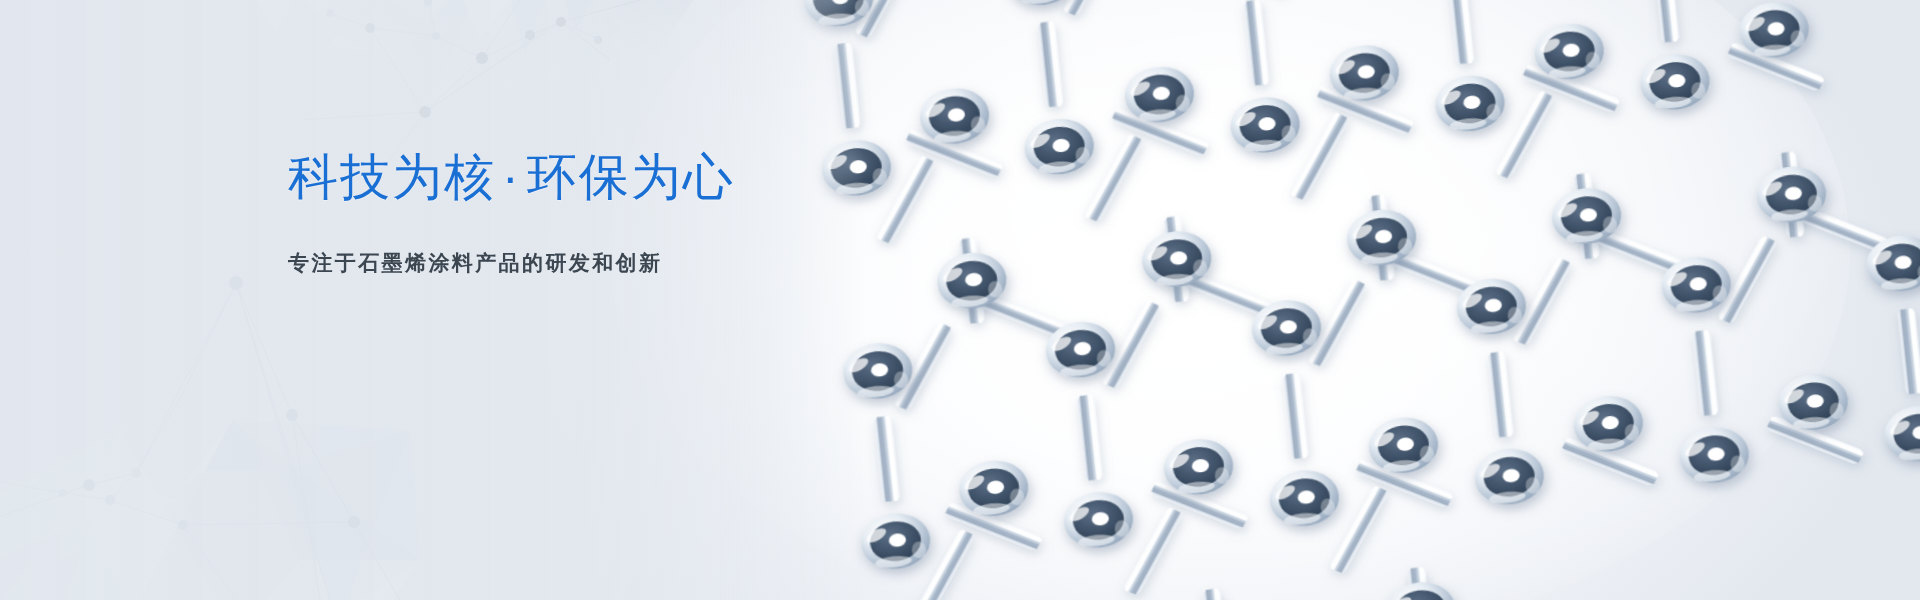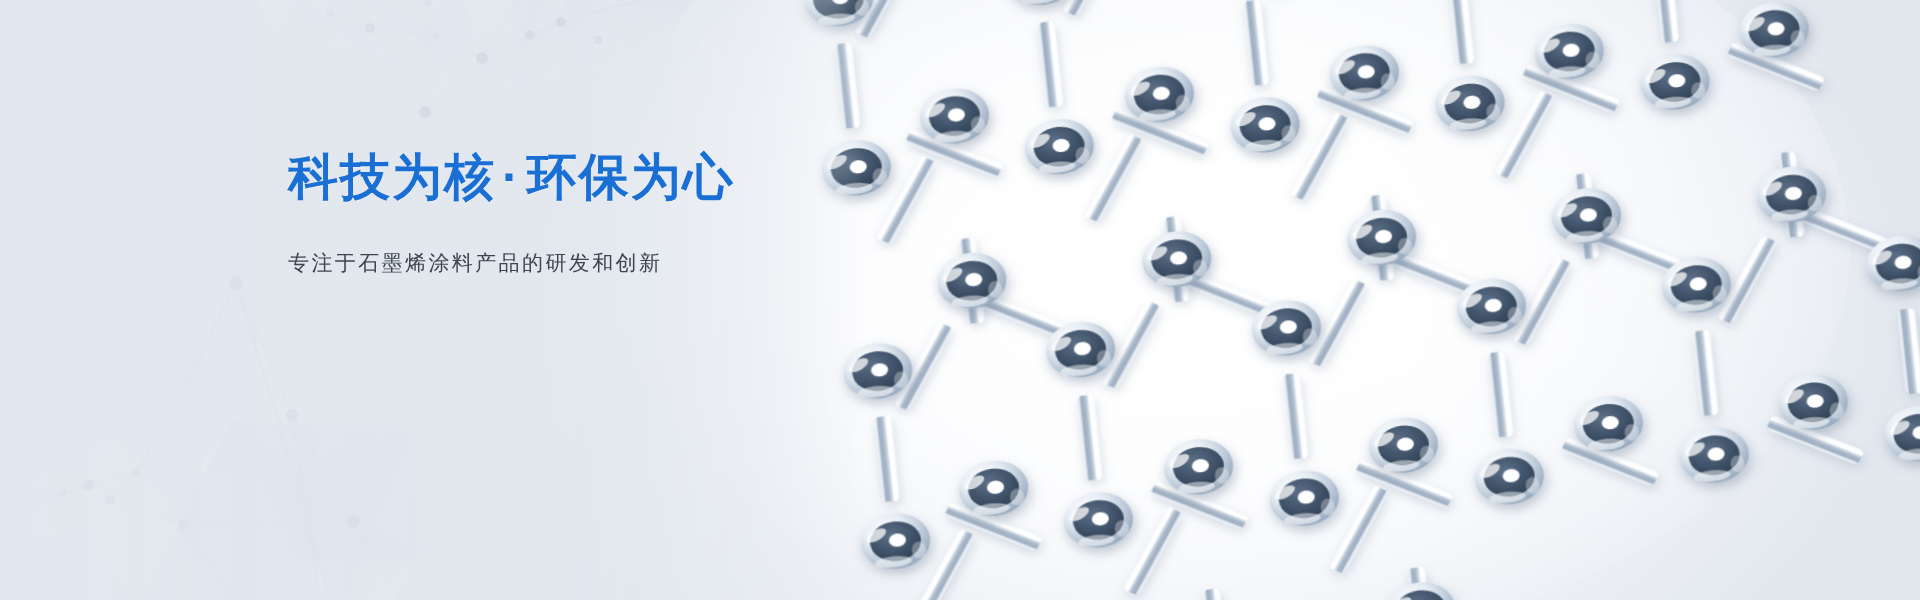--- a/index.html
+++ b/index.html
@@ -21,36 +21,36 @@
 
   
   #hero-text {
     position:absolute;
     left:288px; top:148px;
     z-index:30;
     width:760px;
   }
   #headline {
     font-size:50px;
-    font-weight:bold;
+    font-weight:normal;
     letter-spacing:2px;
     color:#1a6fd4;
     line-height:1.18;
     white-space:nowrap;
     text-shadow:0 1px 0 rgba(255,255,255,0.35);
   }
   #headline .mid-dot { padding:0 6px; }
   #subtitle { margin-top:34px; }
   .sub-line {
     font-size:21px;
     color:#3c4651;
     letter-spacing:2.4px;
     line-height:2.12;
     white-space:nowrap;
-    font-weight:400;
+    font-weight:700;
   }
 </style>
 </head>
 <body>
 
 <div id="banner">
 
   <div class="layer">
     <svg viewBox="0 0 1920 600" xmlns="http://www.w3.org/2000/svg">
       <defs>

